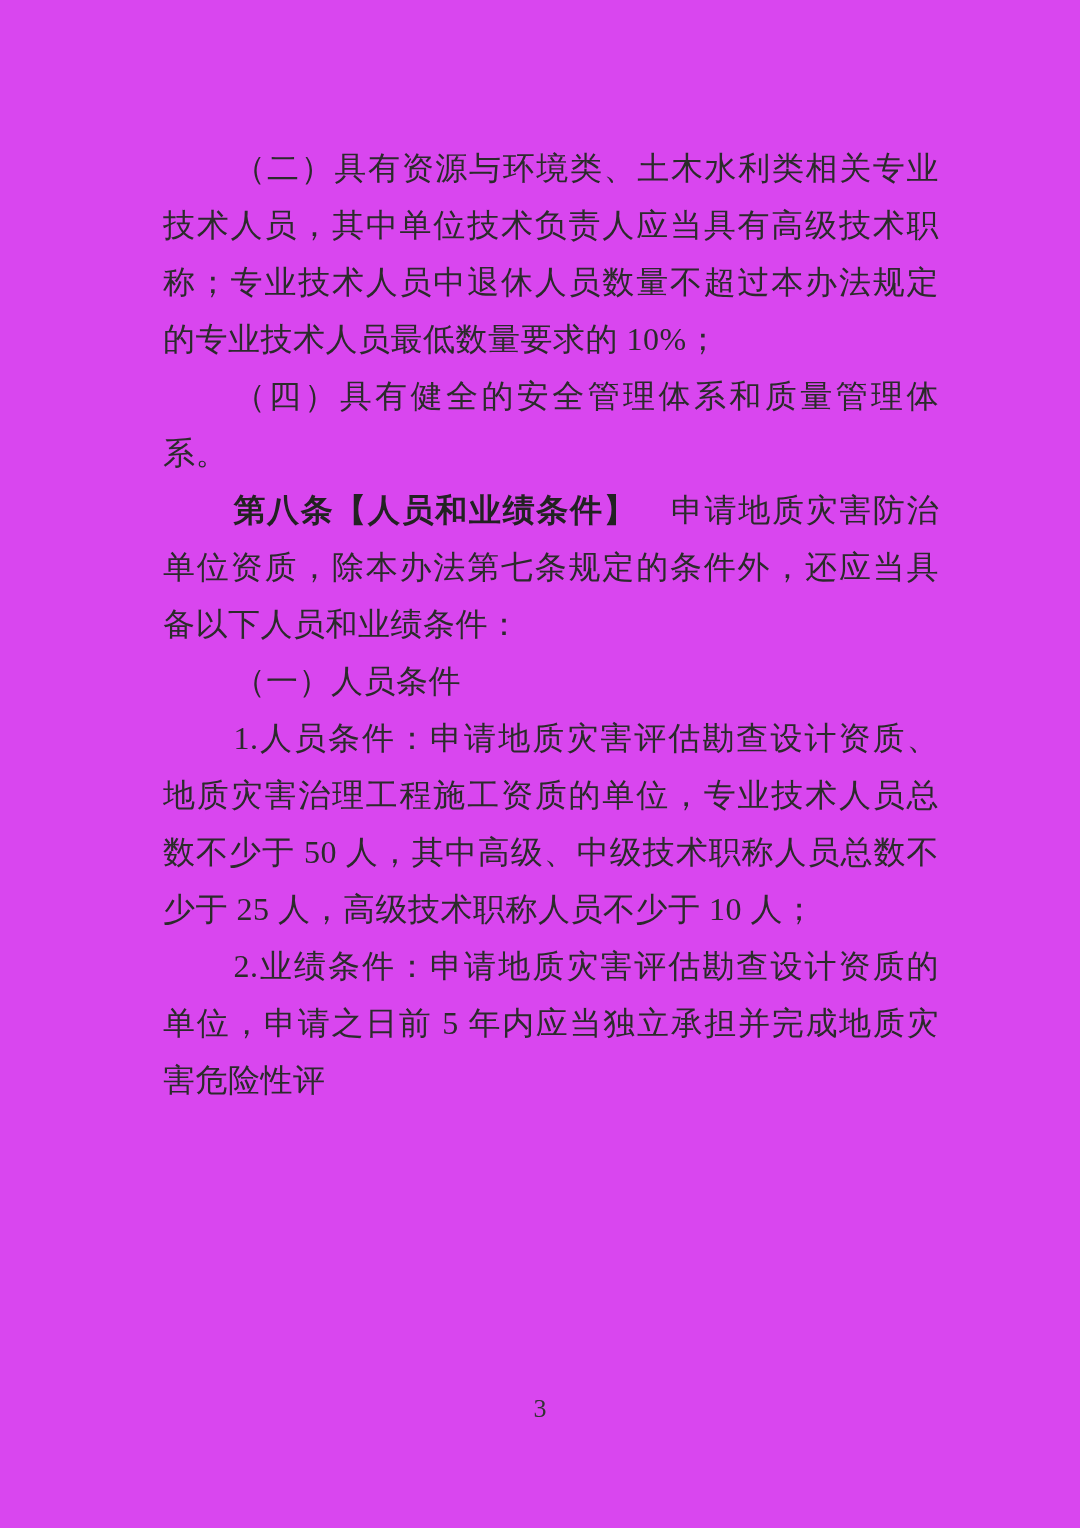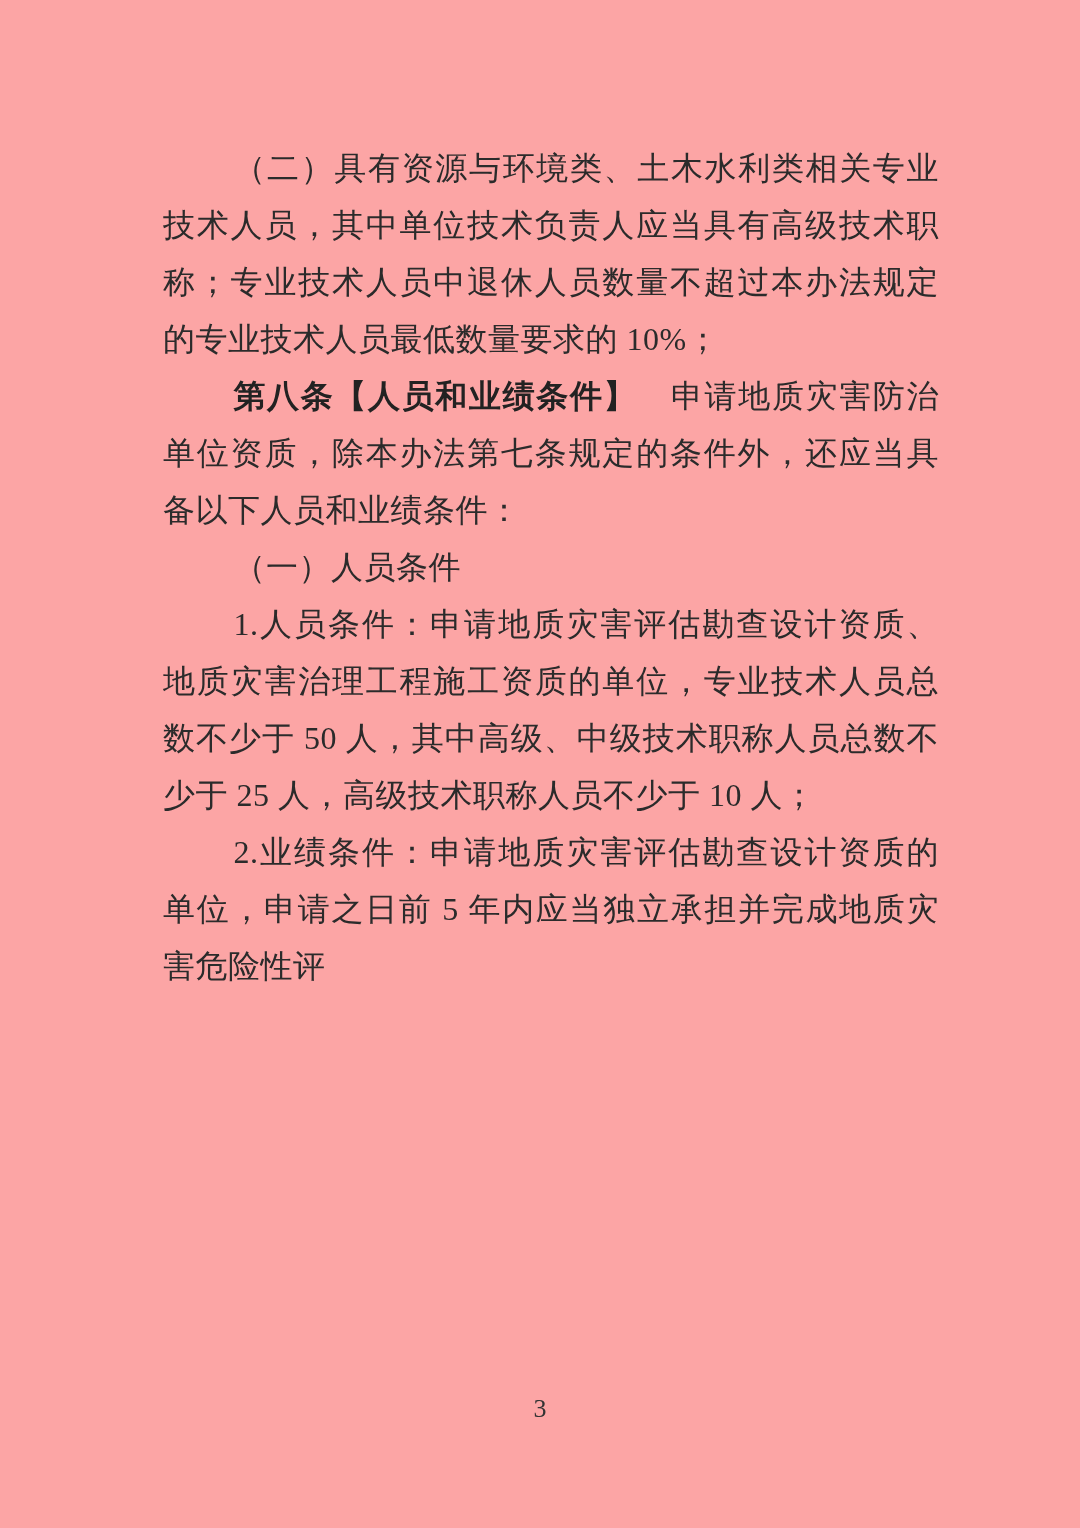--- a/index.html
+++ b/index.html
@@ -10,21 +10,21 @@
     width: 1080px;
     height: 1528px;
     background: #ffffff;
     position: relative;
     overflow: hidden;
     font-family: "Liberation Serif", "DejaVu Serif", serif;
   }
   .page {
     position: absolute;
     inset: 0;
-    background: #fca5a5;
+    background: #d946ef;
   }
   .content {
     position: absolute;
     left: 163px;
     top: 140px;
     width: 776px;
   }
   .para {
     margin: 0;
     padding: 0;
@@ -52,19 +52,20 @@
     line-height: 34px;
     color: #333333;
   }
 </style>
 </head>
 <body>
 
 <div class="page">
   <div class="content">
       <p class="para"><span class="regular">（二）具有资源与环境类、土木水利类相关专业技术人员，其中单位技术负责人应当具有高级技术职称；专业技术人员中退休人员数量不超过本办法规定的专业技术人员最低数量要求的 10%；</span></p>
+      <p class="para"><span class="regular">（四）具有健全的安全管理体系和质量管理体系。</span></p>
       <p class="para"><span class="bold">第八条【人员和业绩条件】</span><span class="regular">　申请地质灾害防治单位资质，除本办法第七条规定的条件外，还应当具备以下人员和业绩条件：</span></p>
       <p class="para"><span class="regular">（一）人员条件</span></p>
       <p class="para"><span class="regular">1.人员条件：申请地质灾害评估勘查设计资质、地质灾害治理工程施工资质的单位，专业技术人员总数不少于 50 人，其中高级、中级技术职称人员总数不少于 25 人，高级技术职称人员不少于 10 人；</span></p>
       <p class="para"><span class="regular">2.业绩条件：申请地质灾害评估勘查设计资质的单位，申请之日前 5 年内应当独立承担并完成地质灾害危险性评</span></p>
     </div>
   <div class="footer">3</div>
 </div>
 
 </body></html>

